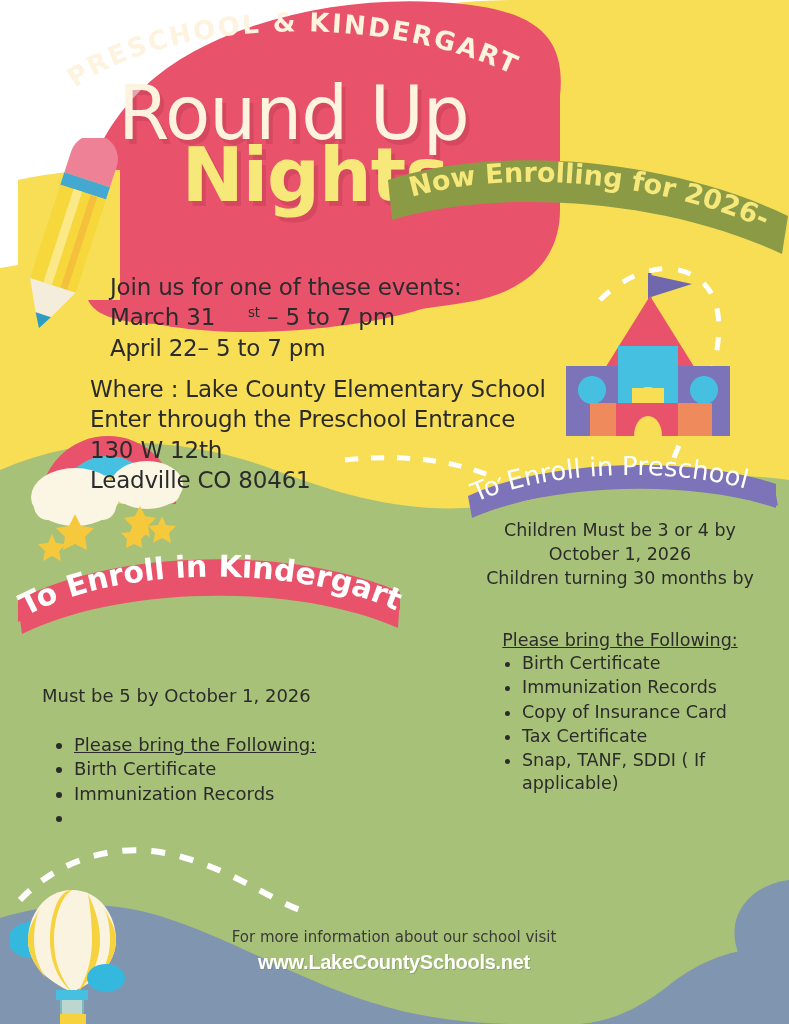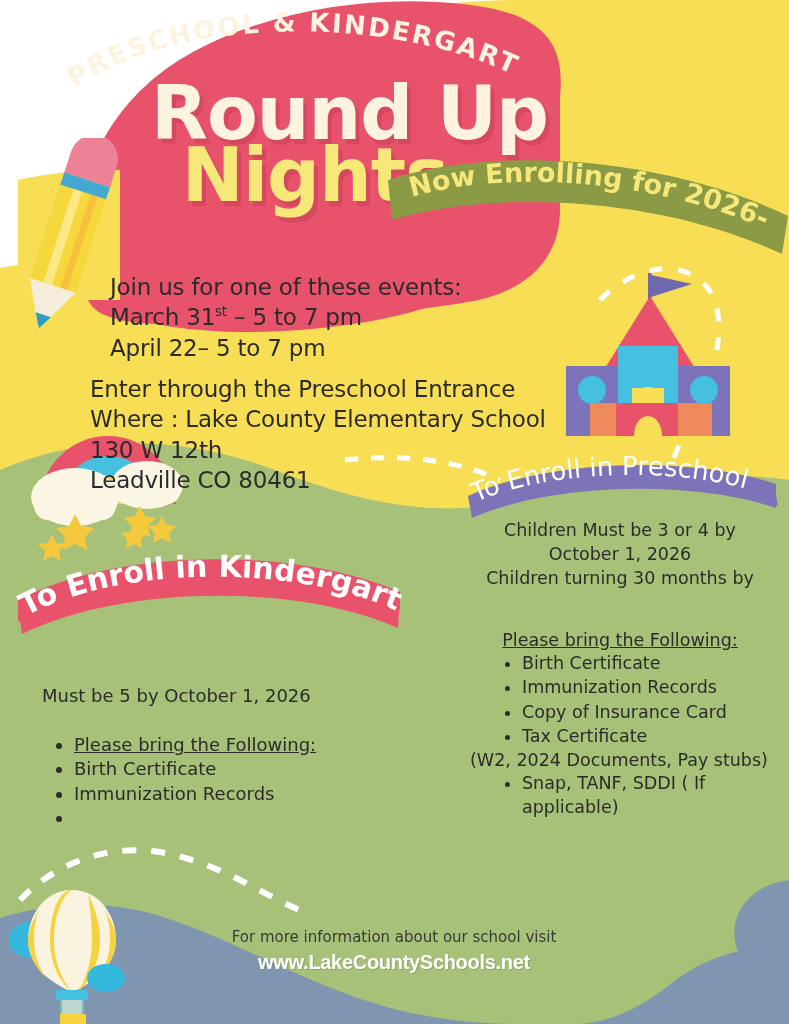--- a/index.html
+++ b/index.html
@@ -31,21 +31,21 @@
     font-size: 23px;
     line-height: 1.32;
     text-align: left;
     font-family: "DejaVu Sans", "Liberation Sans", sans-serif;
     letter-spacing: -0.2px;
   }
   #event-intro {
     left: 110px; top: 272px; width: 470px;
   }
   #event-intro .ln { display: block; }
-  sup { font-size: 0.58em; vertical-align: super; }
+  sup { font-size: 0.58em; vertical-align: super; margin-left: 33px; }
 
   #where-block {
     left: 90px; top: 374px; width: 505px;
   }
   #where-block .ln { display: block; }
 
   
   #preschool-criteria {
     left: 470px; top: 519px; width: 300px;
     font-size: 17.5px; line-height: 1.36; text-align: center;
@@ -97,23 +97,23 @@
     text-shadow: 1px 1px 0 rgba(120,140,90,.55);
     font-family: Liberation Sans, sans-serif;
   }
 
   
   #headline-arc { position: absolute; left: 0; top: 0; width: 789px; height: 300px; }
 
   #title-round-up {
     position: absolute;
     left: 118px; top: 78px; width: 430px;
-    text-align: right;
+    text-align: left;
     font-size: 74px;
-    font-weight: bold;
+    font-weight: normal;
     color: #fdf3de;
     letter-spacing: -1px;
     line-height: 0.95;
     text-shadow: 4px 5px 0 rgba(190,60,85,.45);
     font-family: "DejaVu Sans", "Liberation Sans", sans-serif;
   }
   #title-nights {
     position: absolute;
     left: 150px; top: 140px; width: 330px;
     text-align: center;
@@ -284,22 +284,22 @@
     </text>
   </svg>
 
   <div id="event-intro" class="body-text txt">
     <span class="ln">Join us for one of these events:</span>
     <span class="ln"><span>March 31</span><sup>st</sup><span> – 5 to 7 pm</span></span>
     <span class="ln">April 22– 5 to 7 pm</span>
   </div>
 
   <div id="where-block" class="body-text txt">
+    <span class="ln">Where :  Lake County Elementary School</span>
     <span class="ln">Enter through the Preschool Entrance</span>
-    <span class="ln">Where :  Lake County Elementary School</span>
     <span class="ln">130 W 12th</span>
     <span class="ln">Leadville CO 80461</span>
   </div>
 
   <svg class="txt" style="left:462px; top:452px;" width="320" height="66" viewBox="0 0 320 66">
     <defs>
       <path id="preschoolTextPath" d="M14,50 C90,16 230,14 306,44" fill="none"></path>
     </defs>
     <path d="M8,56 C90,16 232,14 312,40 L316,62 C232,34 92,38 12,72 Z" fill="#7c73b8" transform="translate(0,-8)"></path>
     <path d="M6,44 C90,6 232,4 314,32 L314,56 C232,28 92,30 10,66 Z" fill="#7c73b8"></path>
@@ -320,21 +320,20 @@
     <span>Please bring the Following:</span>
   </div>
 
   <div id="preschool-list" class="txt">
     <ul>
       <li>Birth Certificate</li>
       <li>Immunization Records</li>
       <li>Copy of Insurance Card</li>
       <li>Tax Certificate</li>
     </ul>
-    <div class="noindent">(W2, 2024 Documents, Pay stubs)</div>
     <ul>
       <li>Snap, TANF, SDDI ( If applicable)</li>
     </ul>
   </div>
 
   <svg class="txt" style="left:8px; top:548px;" width="400" height="90" viewBox="0 0 400 90">
     <defs>
       <path id="kinderTextPath" d="M18,68 C110,18 280,16 382,60" fill="none"></path>
     </defs>
     <path d="M10,58 C108,4 286,2 392,50 L390,80 C286,34 110,38 14,86 Z" fill="#e8536b"></path>

